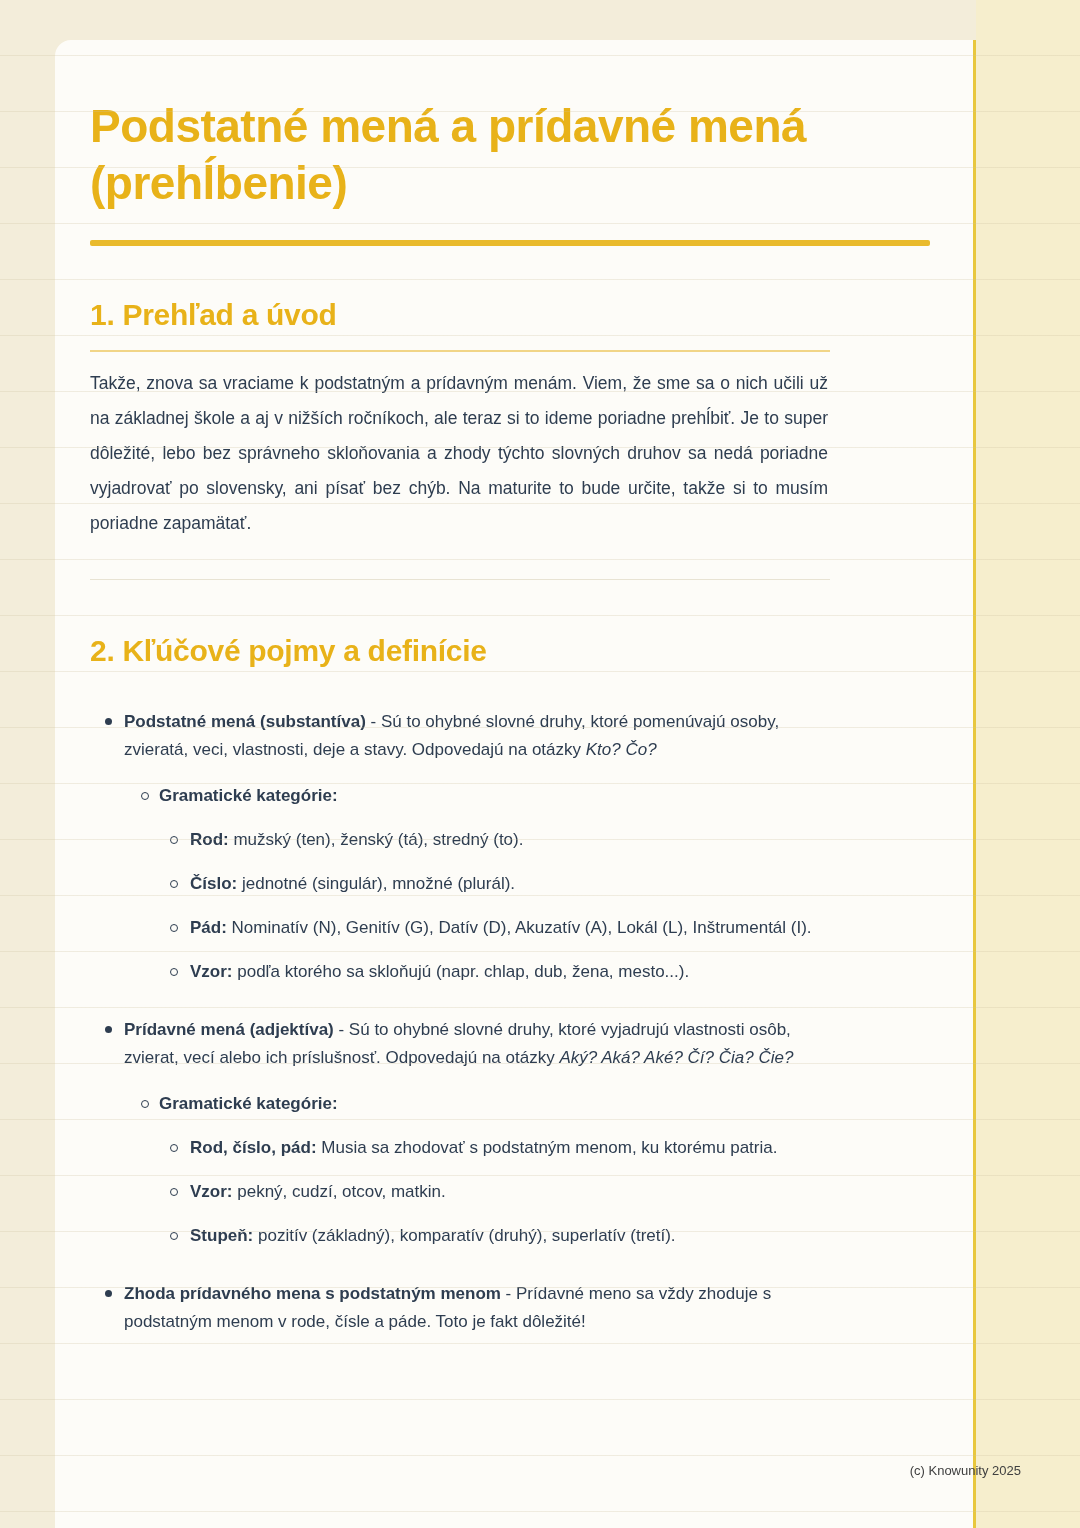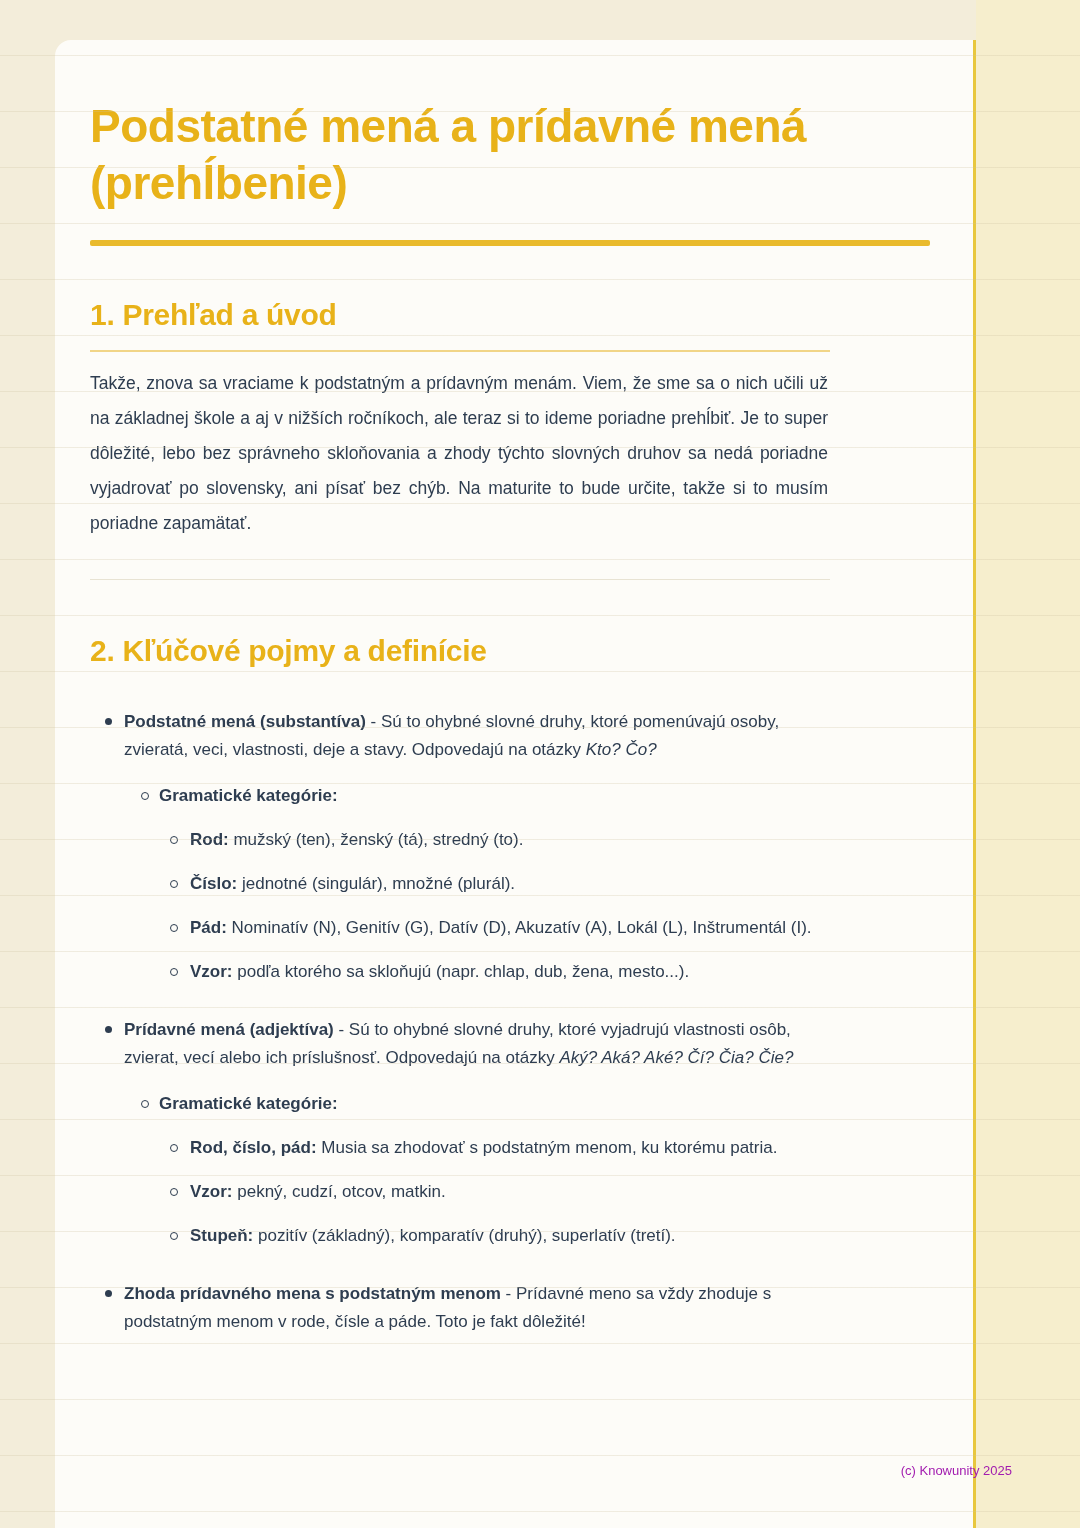--- a/index.html
+++ b/index.html
@@ -74,22 +74,22 @@
   .lvl3 { padding-left:100px; margin-top:16px; }
   .terms-list .li:first-child { margin-top:0; }
   .marker { position:absolute; width:7px; height:7px; border-radius:50%; top:10px; }
   .marker.disc { background:#2e3d50; }
   .marker.circle { background:transparent; border:1.6px solid #2e3d50; width:8px; height:8px; }
   .lvl1 .marker { left:15px; }
   .lvl2 .marker { left:51px; }
   .lvl3 .marker { left:80px; }
 
   .watermark {
-    position:absolute; right:68px; bottom:50px;
-    font-size:13px; color:#a21caf; z-index:3;
+    position:absolute; right:59px; bottom:50px;
+    font-size:13px; color:#404040; z-index:3;
   }
 </style>
 </head>
 <body>
 
 <div class="canvas">
 
   <div class="page">
 
     <h1 class="doc-title">Podstatné mená a prídavné mená (prehĺbenie)</h1>

